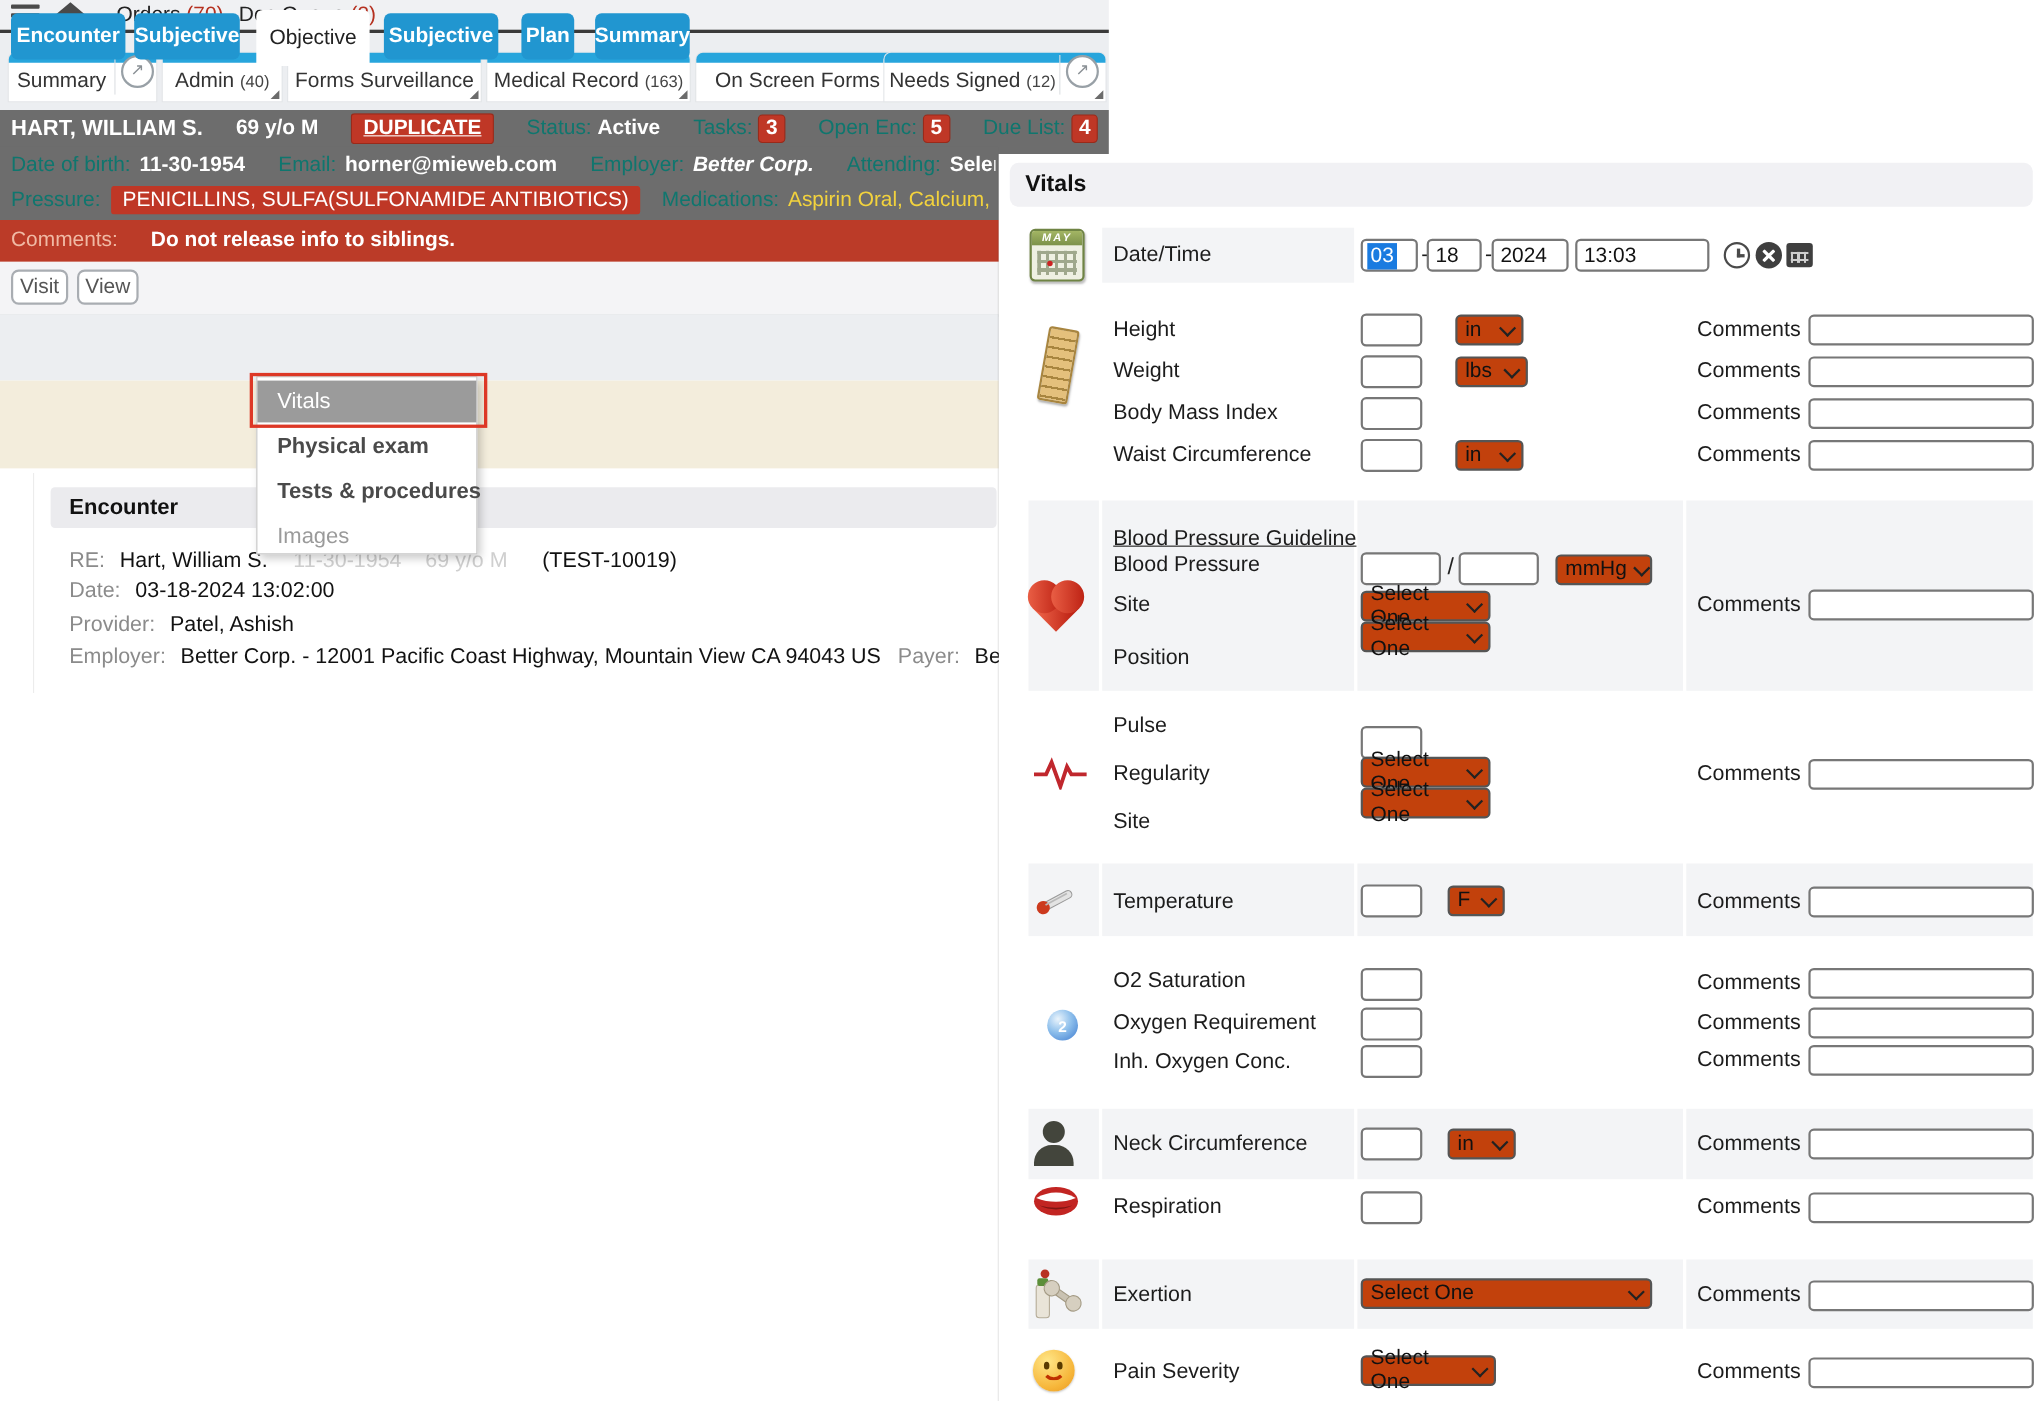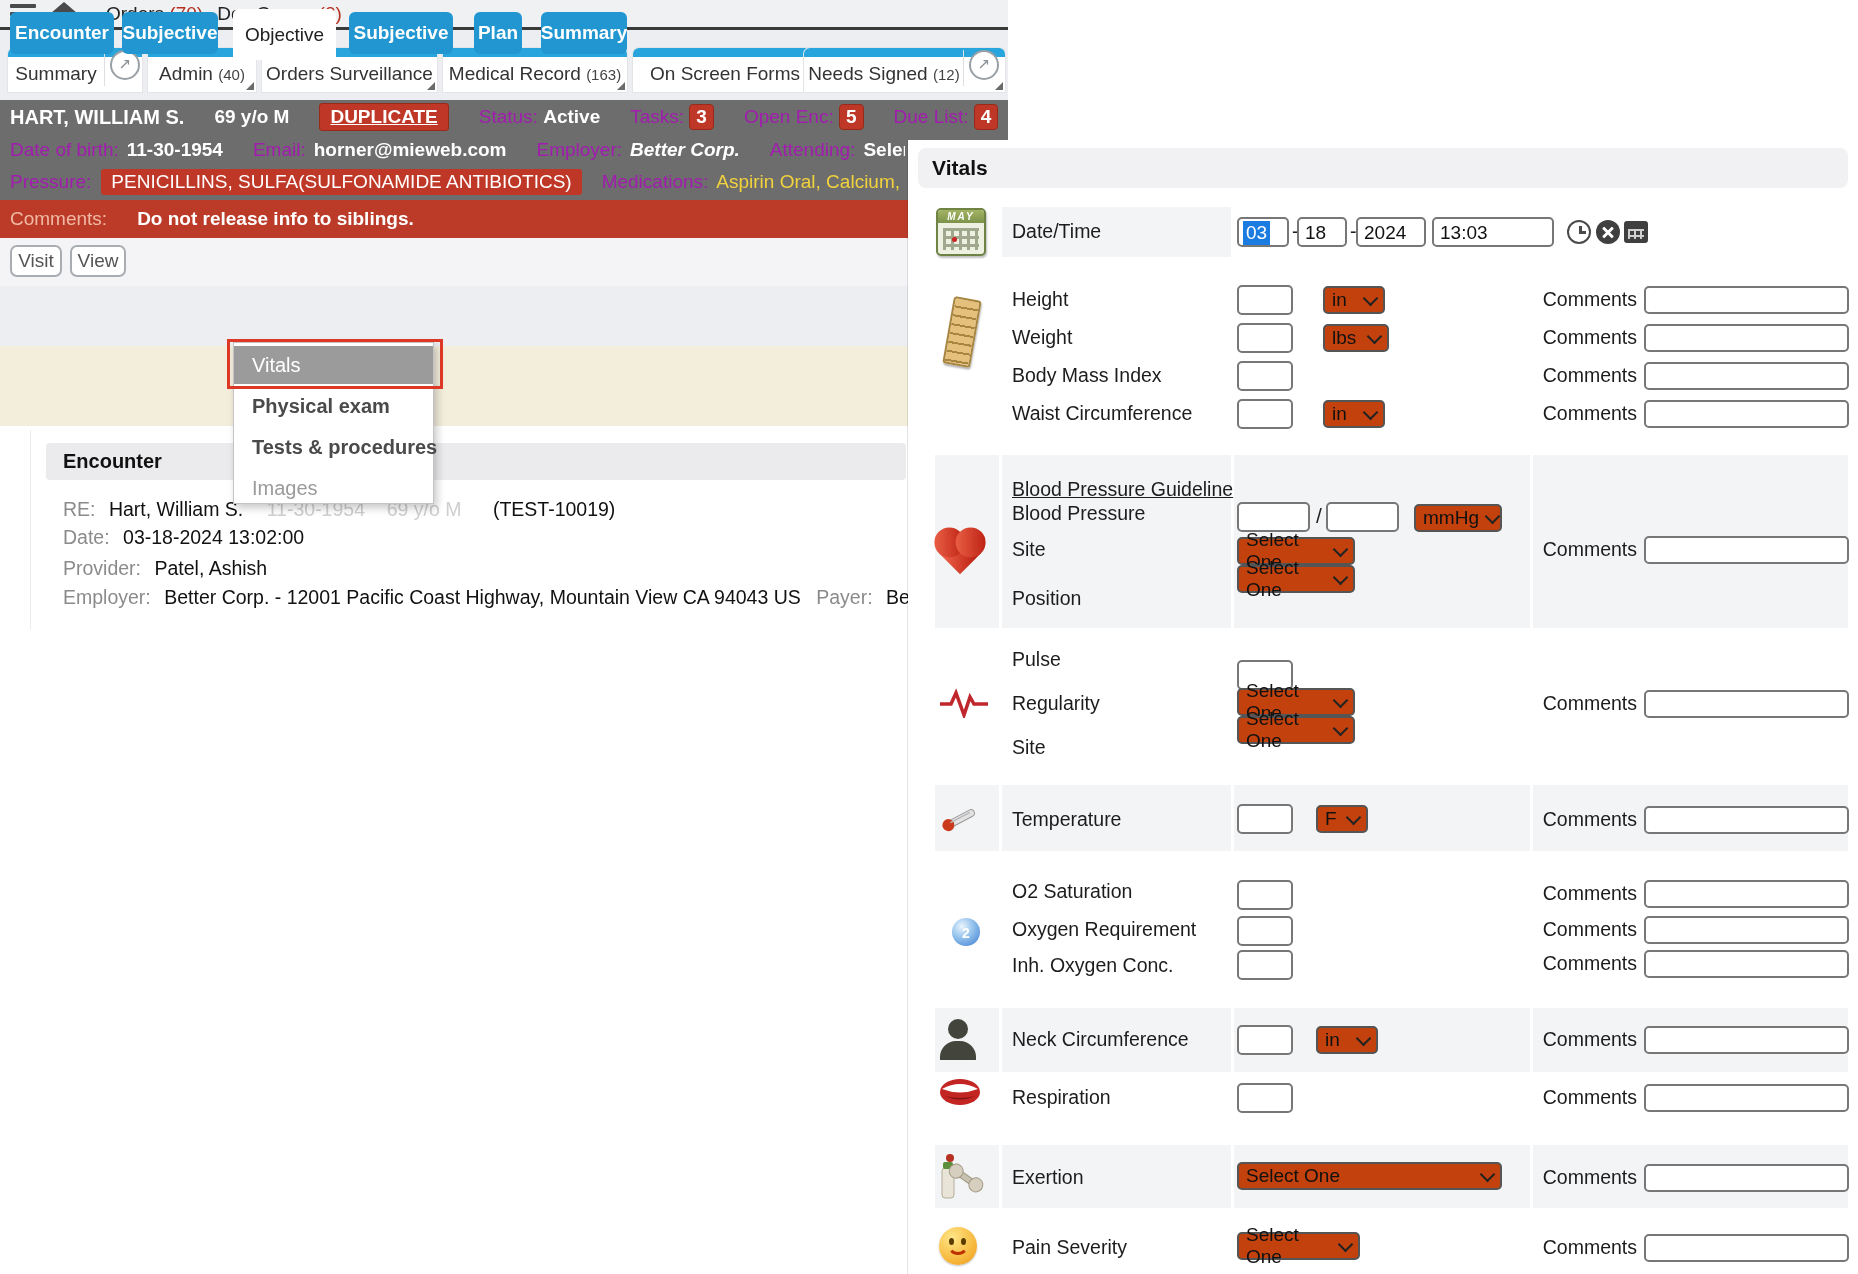--- a/index.html
+++ b/index.html
@@ -29,21 +29,21 @@
   .ctab .cntsm{font-size:15px;color:#444;}
   .fold{position:absolute;right:2px;bottom:2px;width:0;height:0;border-left:8px solid transparent;border-bottom:8px solid #6b6b6b;}
   .popout{position:absolute;top:20px;width:26px;height:26px;border:2px solid #98a0a6;border-radius:50%;
           color:#8a9095;font-size:15px;text-align:center;line-height:24px;background:#fff;}
   .tabdiv{position:absolute;top:20px;width:1px;height:36px;background:#dde0e3;}
 
   
   .pbar-a{left:0;top:100px;width:1008px;height:40px;background:#6d6d6d;}
   .pbar-b{left:0;top:133px;width:908px;height:67px;background:#6d6d6d;}
   .prow{position:absolute;font-size:19px;color:#fff;display:flex;align-items:center;}
-  .plab{color:#a21caf;font-weight:normal;}
+  .plab{color:#0f766e;font-weight:normal;}
   .pval{color:#fff;font-weight:bold;}
   .badge{background:#bf3726;border:1px solid #992a1a;border-radius:4px;color:#fff;font-weight:bold;
          padding:1px 6px;display:inline-block;}
   .dup{background:#bf3726;border:1px solid #992a1a;border-radius:3px;color:#fff;font-weight:bold;
        text-decoration:underline;padding:2px 10px;}
   .allergybox{background:#bf3726;border-radius:3px;color:#fff;padding:2px 10px;}
   .meds{color:#f2d23d;}
 
   
   .redbar{left:0;top:200px;width:908px;height:38px;background:#bb3b28;display:flex;align-items:center;}
@@ -173,21 +173,21 @@
     <div class="tabdiv" style="left:104px;"></div>
     <div class="popout" style="left:110px;"><span>↗</span></div>
 
     <div class="ctab" style="left:148px;width:108px;">
       <span class="blue"></span>
         <span class="lbl"><span>Admin</span> <span class="cntsm">(40)</span></span>
         <span class="fold"></span>
     </div>
     <div class="ctab" style="left:262px;width:175px;">
       <span class="blue"></span>
-        <span class="lbl">Orders Surveillance</span>
+        <span class="lbl">Forms Surveillance</span>
         <span class="fold"></span>
     </div>
     <div class="ctab" style="left:443px;width:184px;">
       <span class="blue"></span>
         <span class="lbl"><span>Medical Record</span> <span class="cntsm">(163)</span></span>
         <span class="fold"></span>
     </div>
     <div class="ctab" style="left:633px;width:184px;">
       <span class="blue"></span>
         <span class="lbl">On Screen Forms</span>

